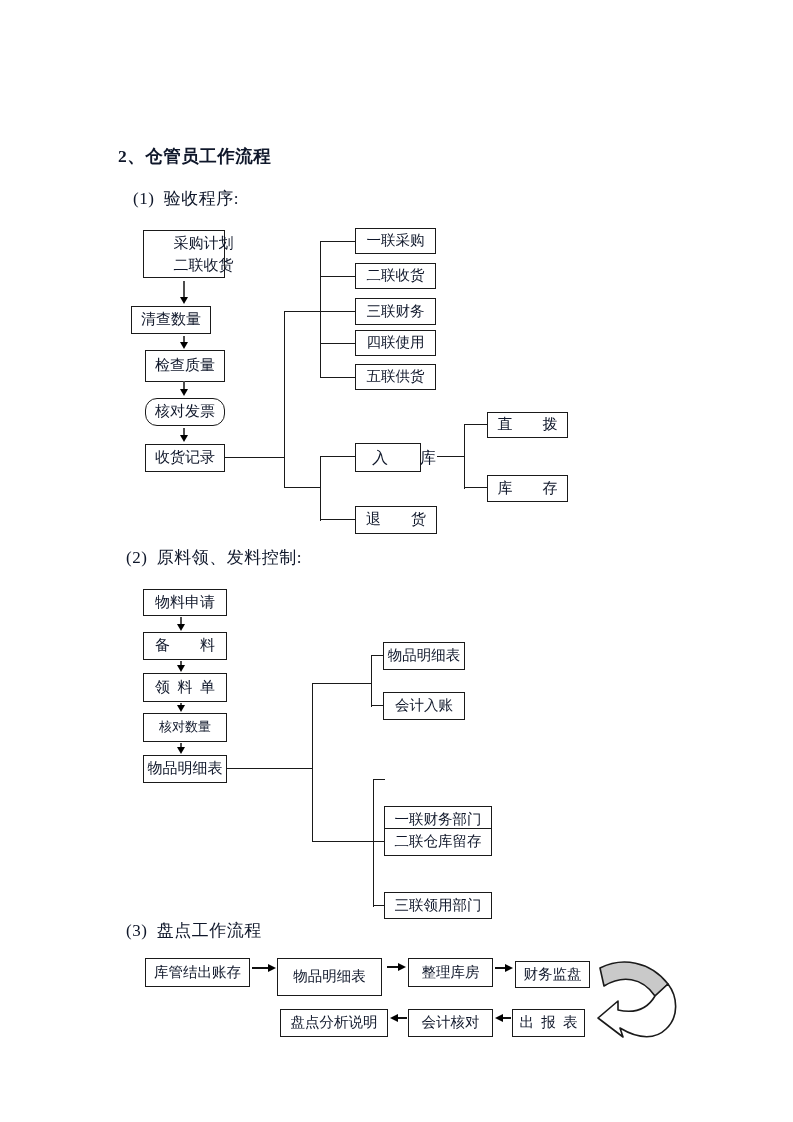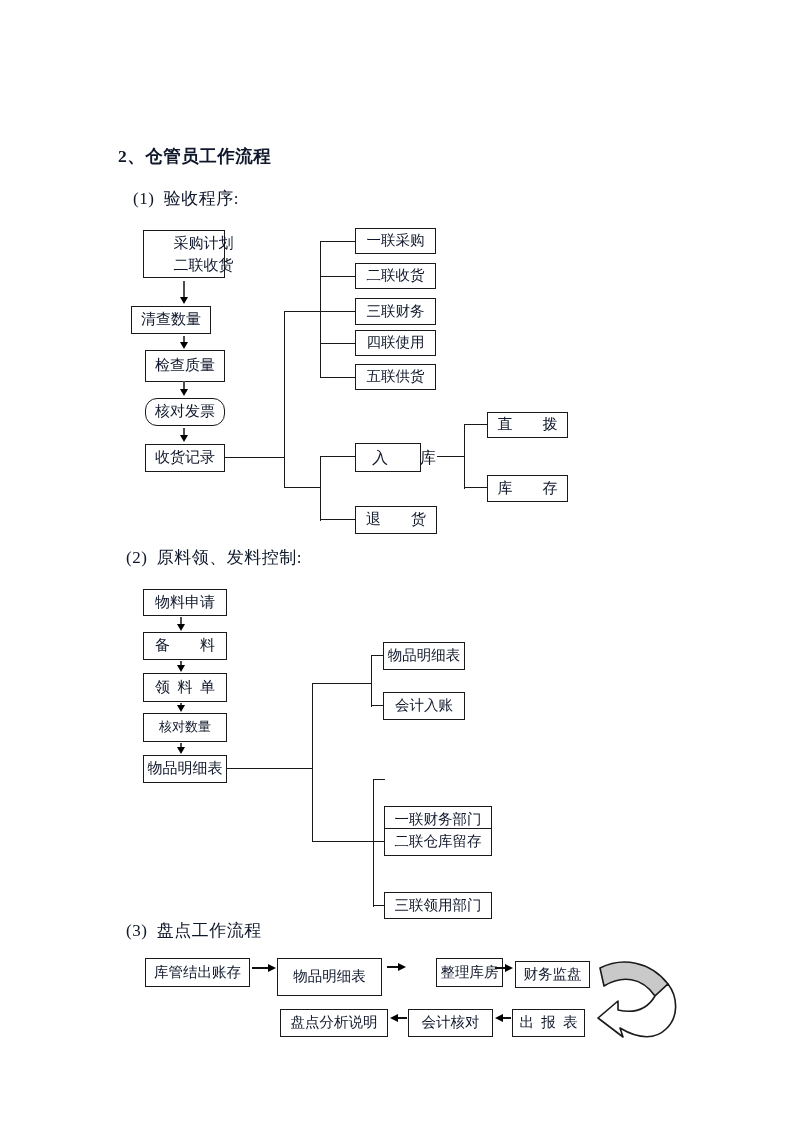--- a/index.html
+++ b/index.html
@@ -131,21 +131,21 @@
   <div class="bx" style="left:145px;top:958px;width:105px;height:29px;">库管结出账存</div>
   <div class="ha" style="left:252px;top:963px;width:24px;">
       <div class="st"></div>
       <div class="ar"></div>
     </div>
   <div class="bx" style="left:277px;top:958px;width:105px;height:38px;">物品明细表</div>
   <div class="ha" style="left:387px;top:962px;width:19px;">
       <div class="st"></div>
       <div class="ar"></div>
     </div>
-  <div class="bx" style="left:408px;top:958px;width:67px;height:29px;margin-left:28px;">整理库房</div>
+  <div class="bx" style="left:408px;top:958px;width:85px;height:29px;">整理库房</div>
   <div class="ha" style="left:495px;top:963px;width:18px;">
       <div class="st"></div>
       <div class="ar"></div>
     </div>
   <div class="bx" style="left:515px;top:961px;width:75px;height:27px;">财务监盘</div>
 
   <div class="bx" style="left:280px;top:1009px;width:108px;height:28px;">盘点分析说明</div>
   <div class="ha" style="left:390px;top:1013px;width:17px;">
       <div class="al"></div>
       <div class="st"></div>

